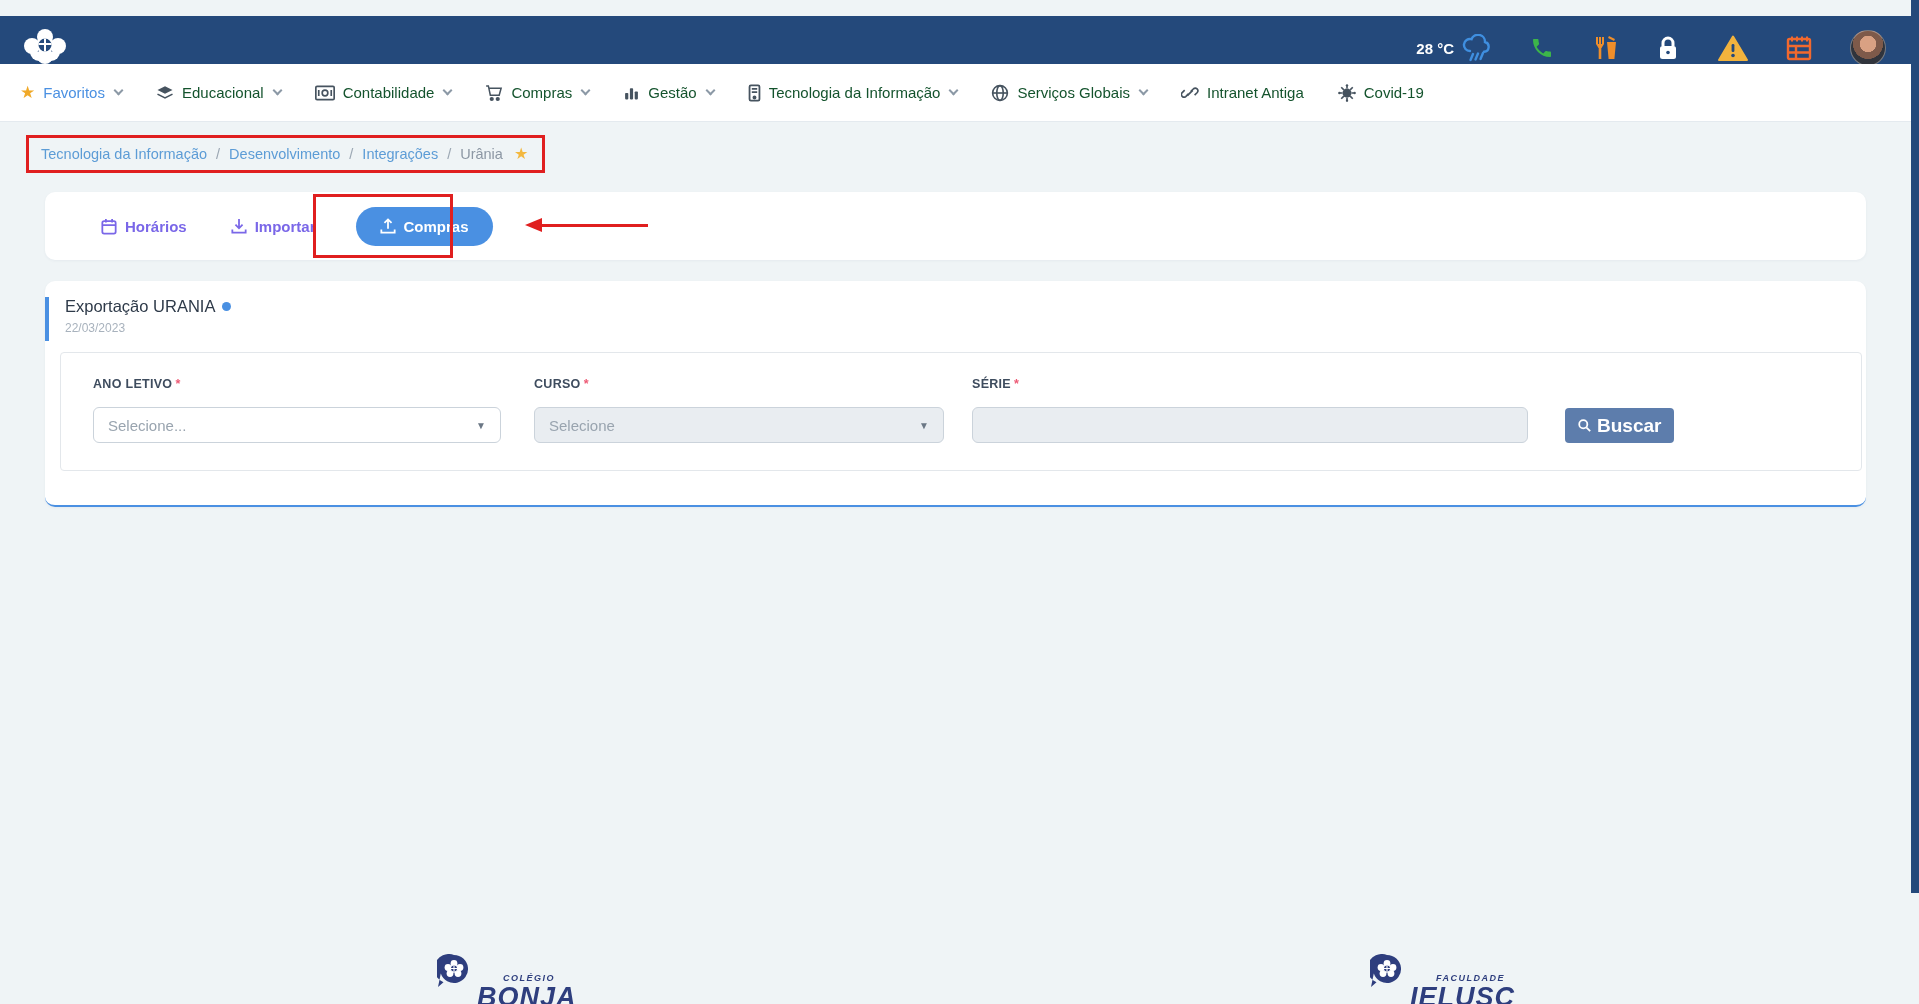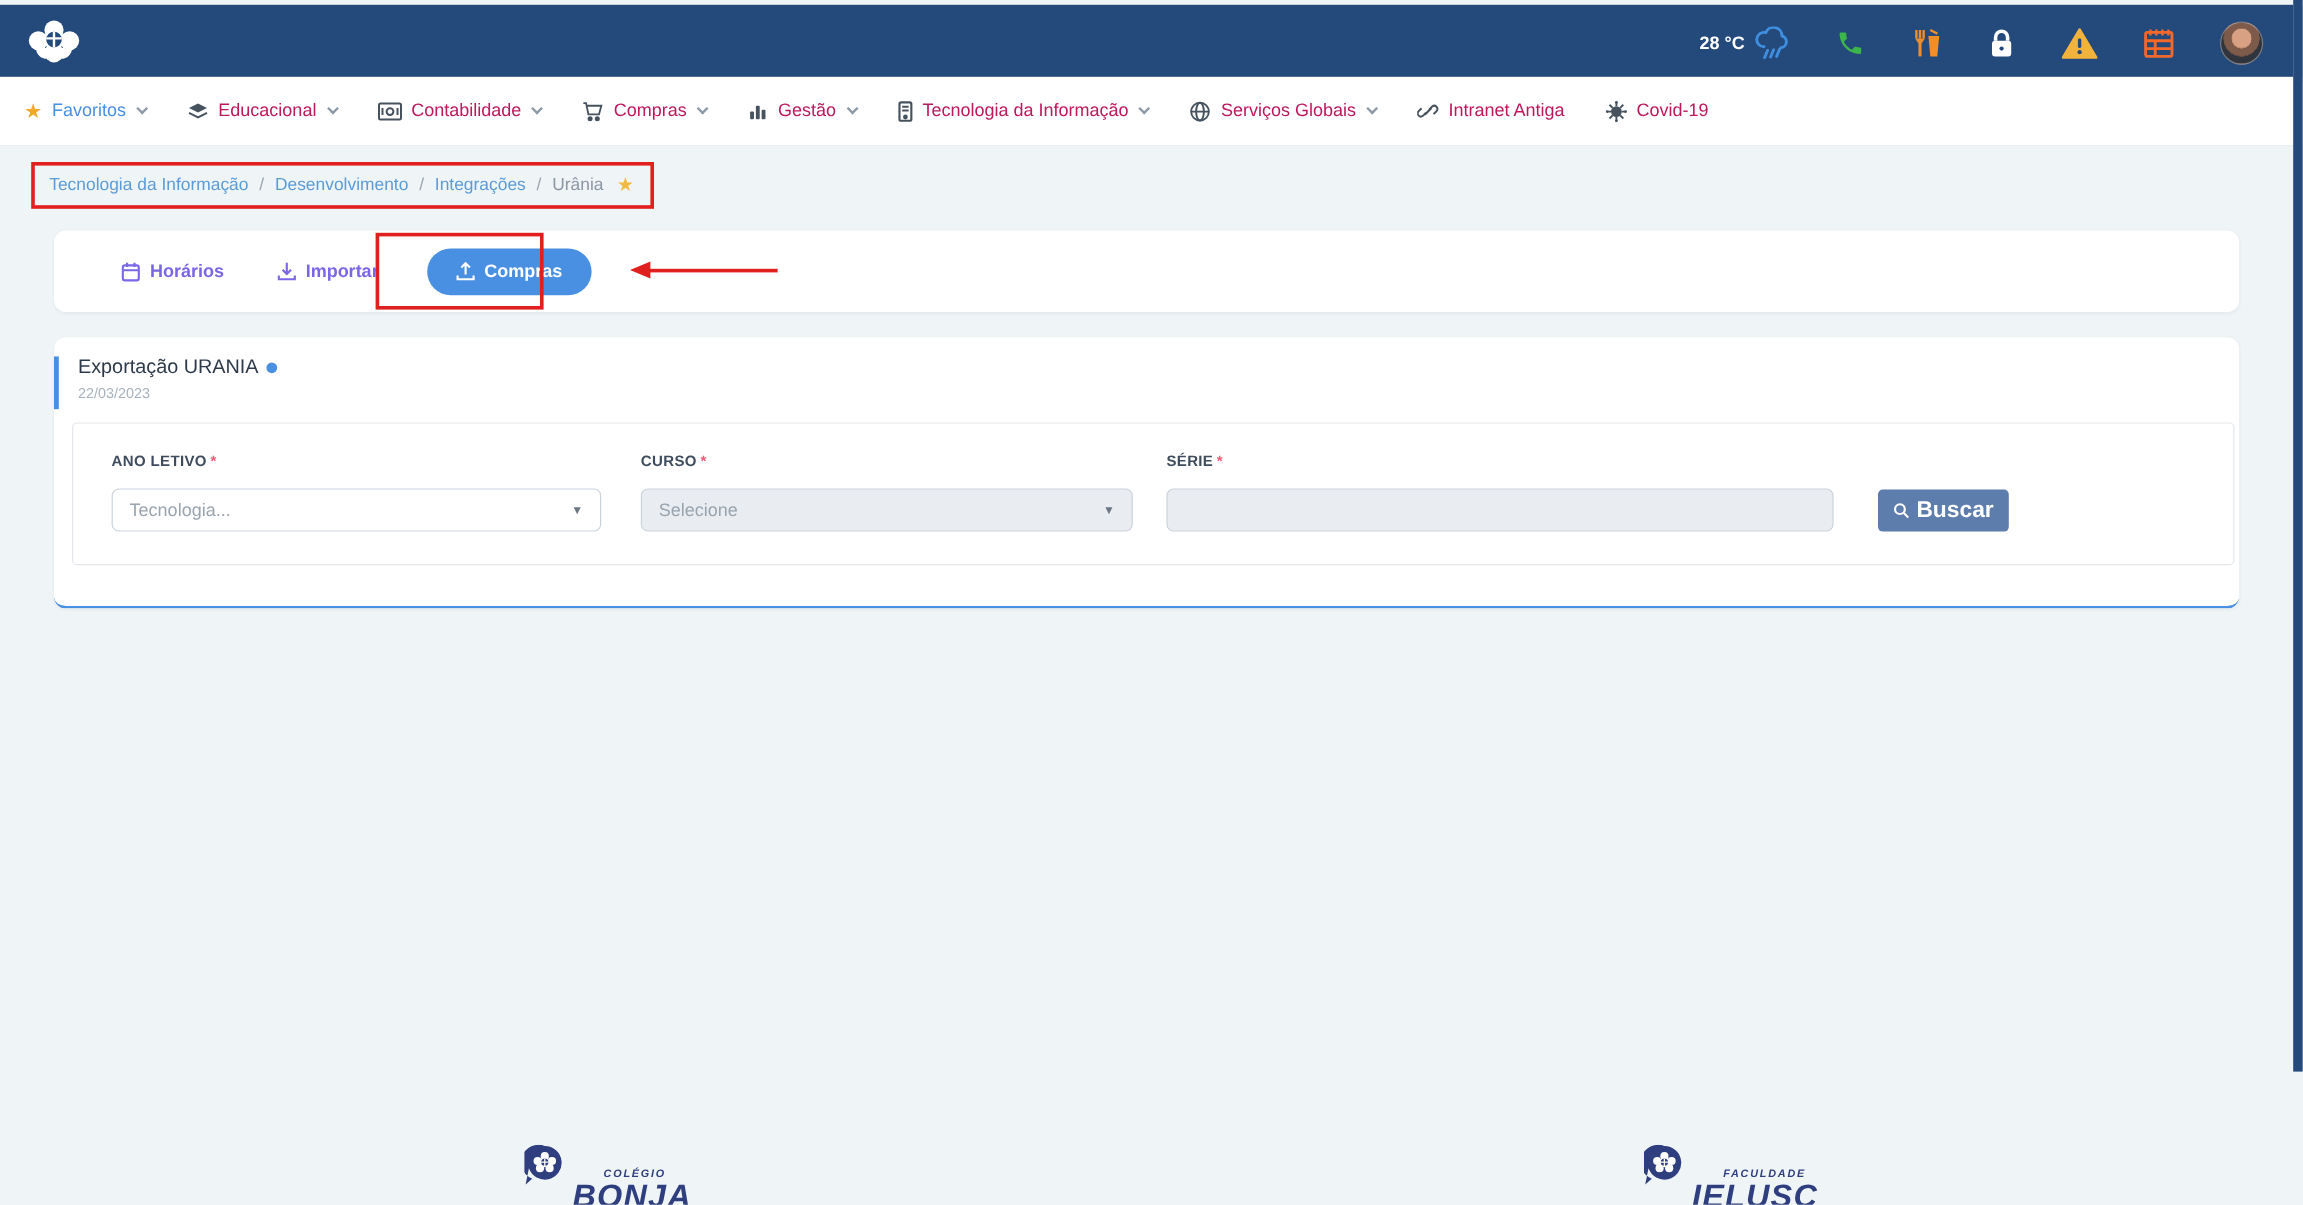--- a/index.html
+++ b/index.html
@@ -5,21 +5,21 @@
   * { margin:0; padding:0; box-sizing:border-box; }
   html,body { width:1919px; height:1004px; overflow:hidden; }
   body {
     font-family:"Liberation Sans", sans-serif;
     background:#EFF4F6;
     position:relative;
   }
 
   
   .topbar {
-    position:absolute; left:0; top:4px; width:1919px; height:64px;
+    position:absolute; left:0; top:16px; width:1919px; height:64px;
     background:#24497B; display:flex; align-items:center;
   }
   .topbar-logo { margin-left:18px; display:flex; align-items:center; }
   .topbar-right {
     position:absolute; right:33px; top:0; height:64px;
     display:flex; align-items:center; gap:38px;
   }
   .temp-group { display:flex; align-items:center; gap:8px; }
   .temp-text { color:#fff; font-weight:bold; font-size:15px; }
   .avatar {
@@ -27,21 +27,21 @@
     background:radial-gradient(circle at 50% 38%, #d9a183 0 30%, #7e5a4a 31% 55%, #30343c 56% 100%);
     border:1px solid rgba(255,255,255,.35);
   }
 
   
   .navbar {
     position:absolute; left:0; top:64px; width:1919px; height:58px;
     background:#fff; border-bottom:1px solid #E4EAEF;
     display:flex; align-items:center; padding-left:20px; gap:34px;
   }
-  .nav-item { display:flex; align-items:center; gap:8px; font-size:15px; font-weight:500; color:#be185d; cursor:pointer; white-space:nowrap; }
+  .nav-item { display:flex; align-items:center; gap:8px; font-size:15px; font-weight:500; color:#14532d; cursor:pointer; white-space:nowrap; }
   .nav-item .nav-icon { display:flex; color:#46535F; }
   .nav-item.active { color:#4A90E2; }
   .chevron {
     width:7px; height:7px; border-right:2px solid #8C99A6; border-bottom:2px solid #8C99A6;
     transform:rotate(45deg); margin-top:-4px; margin-left:2px;
   }
 
   
   .breadcrumb-box {
     position:absolute; left:26px; top:135px;
@@ -335,21 +335,21 @@
     <span class="status-dot"></span>
   </div>
   <div class="section-date">22/03/2023</div>
 
   <div class="fieldset">
 
     <div class="field-label" style="left:32px;">
       <span>ANO LETIVO</span><span class="req">*</span>
     </div>
     <div class="select-box" style="left:32px; width:408px;">
-      <span>Tecnologia...</span>
+      <span>Selecione...</span>
       <span class="caret">▼</span>
     </div>
 
     <div class="field-label" style="left:473px;">
       <span>CURSO</span><span class="req">*</span>
     </div>
     <div class="select-box disabled" style="left:473px; width:410px;">
       <span>Selecione</span>
       <span class="caret">▼</span>
     </div>

